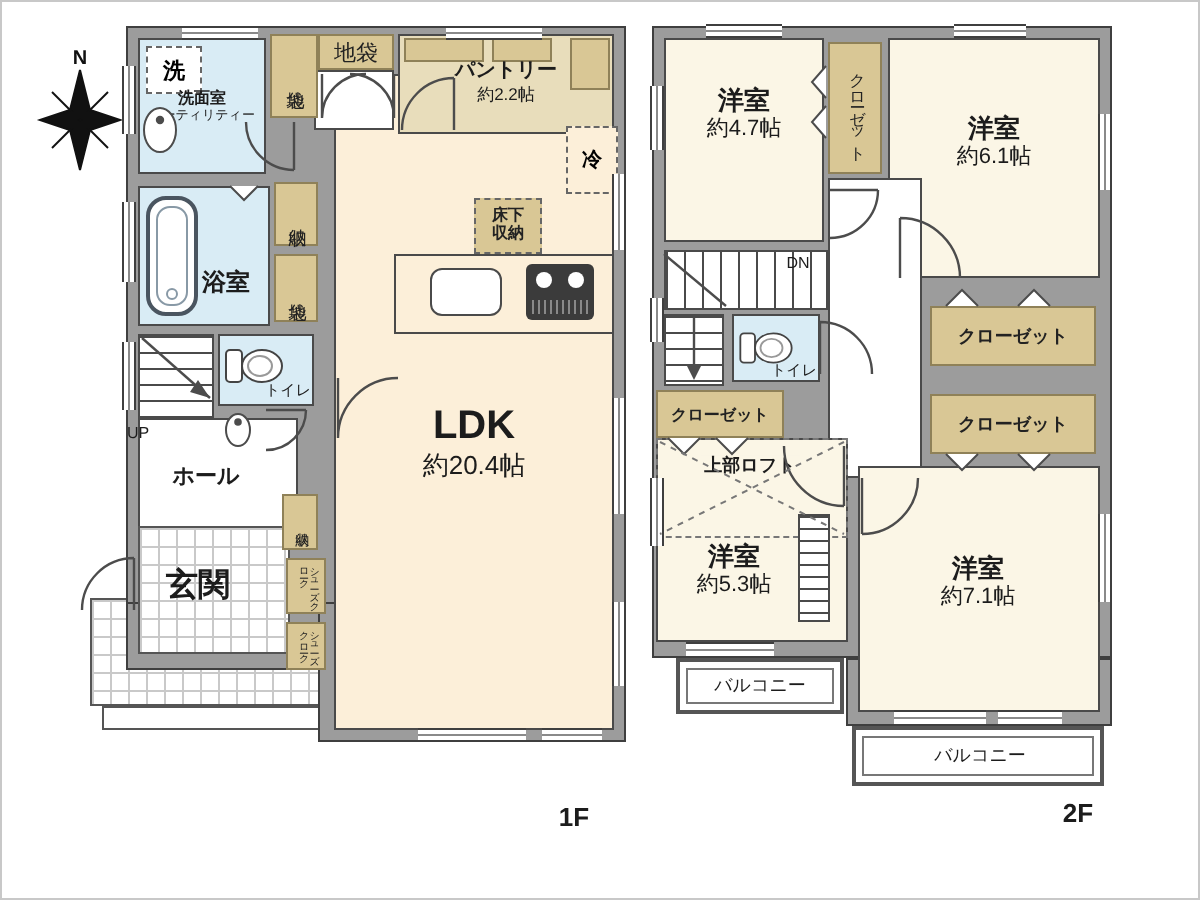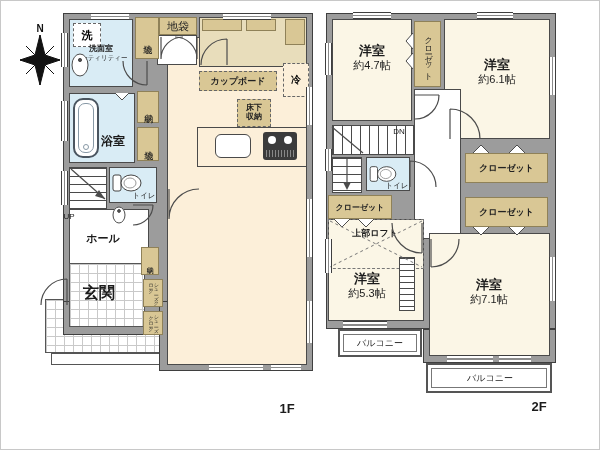--- a/index.html
+++ b/index.html
@@ -101,23 +101,20 @@
   <div class="tan" style="left:142px;top:278px;width:20px;height:28px">
     <span class="vt" style="font-size:5px">シューズクローク</span>
     </div>
   <div class="tan" style="left:142px;top:310px;width:20px;height:24px">
     <span class="vt" style="font-size:5px">シューズクローク</span>
     </div>
 
   <div class="abs dash" style="left:72px;top:22px;width:28px;height:24px;border:1px dashed #666;background:#fff;display:flex;align-items:center;justify-content:center">
     <span class="b" style="font-size:11px">洗</span>
     </div>
-  <div class="tan dash" style="left:198px;top:70px;width:78px;height:20px">
-    <span style="font-size:9px;font-weight:bold">カップボード</span>
-    </div>
   <div class="abs dash" style="left:282px;top:62px;width:26px;height:34px;border:1px dashed #666;background:var(--cream1);display:flex;align-items:center;justify-content:center">
     <span class="b" style="font-size:10px">冷</span>
     </div>
   <div class="tan dash" style="left:236px;top:98px;width:34px;height:28px;flex-direction:column">
     <span style="font-size:8px;font-weight:bold;line-height:1.1">床下</span>
     <span style="font-size:8px;font-weight:bold;line-height:1.1">収納</span>
     </div>
 
   <div class="tub" style="left:72px;top:97px;width:26px;height:60px">
     <div class="inner"></div>
@@ -135,25 +132,33 @@
   <svg class="abs" style="left:111px;top:170px" width="30" height="24" viewBox="0 0 30 24">
     <rect x="1" y="4" width="8" height="16" rx="2" fill="#fff" stroke="#444"></rect>
     <ellipse cx="19" cy="12" rx="10" ry="8" fill="#fff" stroke="#444"></ellipse>
     <ellipse cx="18" cy="12" rx="6" ry="5" fill="none" stroke="#999"></ellipse>
   </svg>
 
   <div class="lbl" style="left:100px;top:52px">
     <span class="b" style="font-size:8px;display:block">洗面室</span>
     <span style="font-size:6.5px;display:block">ユーティリティー</span>
     </div>
+  <div class="lbl" style="left:252px;top:40px">
+    <span class="b" style="font-size:10px;display:block">パントリー</span>
+    <span style="font-size:8.5px;display:block">約2.2帖</span>
+    </div>
   <div class="lbl b" style="left:112px;top:140px;font-size:12px">浴室</div>
   <div class="lbl" style="left:143px;top:194px;font-size:7.5px">トイレ</div>
   <div class="lbl" style="left:68px;top:216px;font-size:8px">UP</div>
   <div class="lbl b" style="left:102px;top:238px;font-size:11px">ホール</div>
   <div class="lbl b" style="left:98px;top:292px;font-size:16px">玄関</div>
+  <div class="lbl" style="left:236px;top:220px">
+    <span class="b" style="font-size:20px;display:block">LDK</span>
+    <span style="font-size:13px;display:block">約20.4帖</span>
+    </div>
   <div class="lbl b" style="left:286px;top:408px;font-size:13px">1F</div>
 
   <div class="abs winh" style="left:90px;top:12px;width:38px;height:7px"></div>
   <div class="abs winh" style="left:222px;top:12px;width:48px;height:7px"></div>
   <div class="abs winv" style="left:60px;top:32px;width:7px;height:34px"></div>
   <div class="abs winv" style="left:60px;top:100px;width:7px;height:40px"></div>
   <div class="abs winv" style="left:60px;top:170px;width:7px;height:34px"></div>
   <div class="abs winv" style="left:305px;top:86px;width:7px;height:38px"></div>
   <div class="abs winv" style="left:305px;top:198px;width:7px;height:58px"></div>
   <div class="abs winv" style="left:305px;top:300px;width:7px;height:42px"></div>

